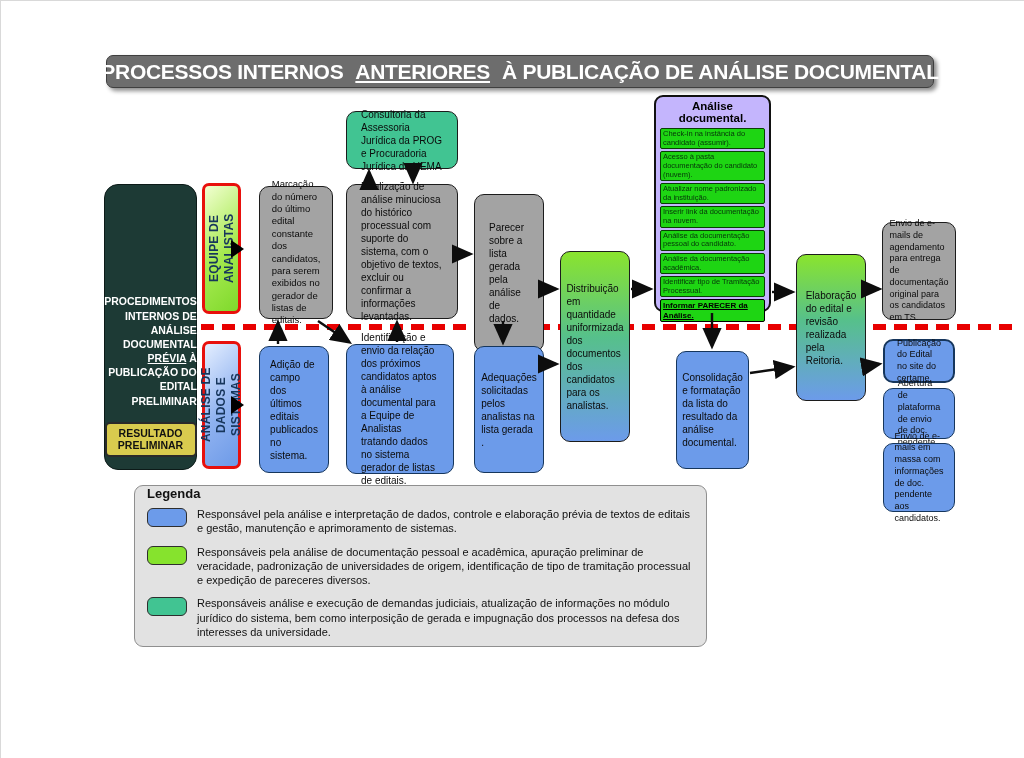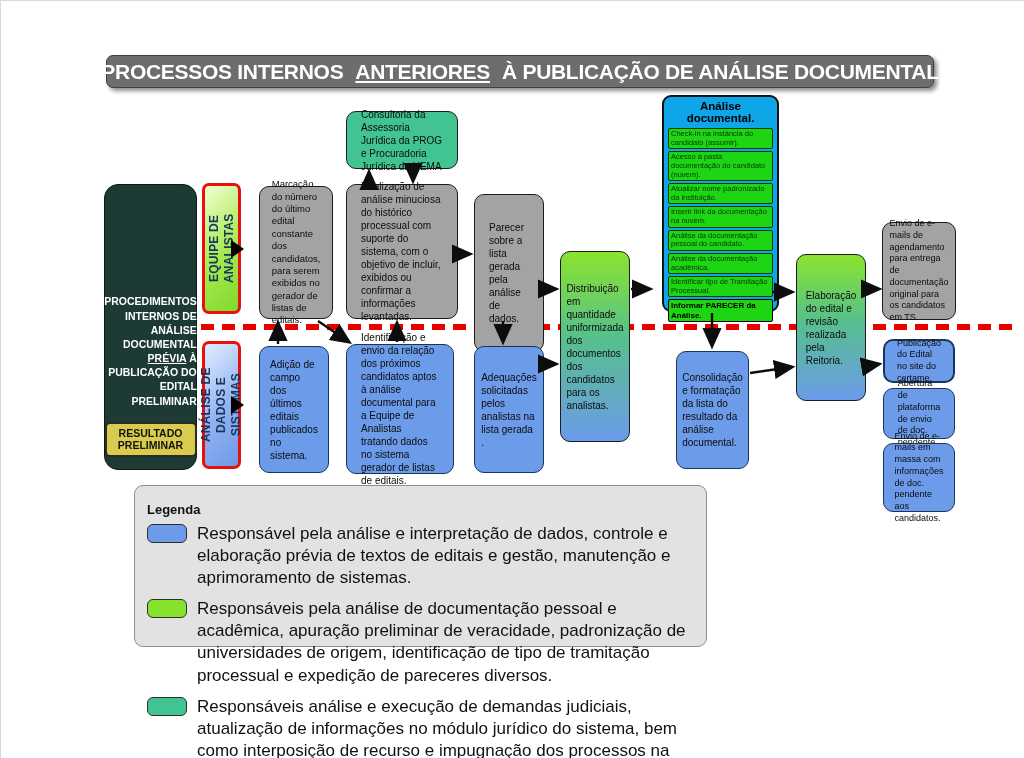--- a/index.html
+++ b/index.html
@@ -26,34 +26,34 @@
   .pennant-tri{position:absolute;right:-6px;top:50%;transform:translateY(-50%);width:0;height:0;
     border-top:9px solid transparent;border-bottom:9px solid transparent;border-left:13px solid #000;}
   
   .node{border-radius:10px;display:flex;align-items:center;justify-content:center;text-align:left;
     color:#0b0b0b;line-height:1.3;padding:4px 14px;z-index:2;}
   .green{background:#a3a3a3;border:1.5px solid #1c1c1c;}
   .teal{background:#41c492;border:1.5px solid #1c1c1c;}
   .blue{background:#6c9bea;border:1.5px solid #16365c;}
   .grad{background:linear-gradient(180deg,#8ae42e 0%,#56c08b 45%,#6c9bea 100%);border:1.5px solid #1c1c1c;}
   
-  .ad-box{left:653px;top:94px;width:117px;height:217px;background:#0ea5e9;border:2px solid #111;border-radius:9px;
-    display:flex;flex-direction:column;padding:3px 4px 4px 4px;z-index:2;margin-left:8px;}
+  .ad-box{left:653px;top:94px;width:117px;height:217px;background:#c4b5fd;border:2px solid #111;border-radius:9px;
+    display:flex;flex-direction:column;padding:3px 4px 4px 4px;z-index:2;}
   .ad-title{font-weight:bold;font-size:11.5px;text-align:center;color:#000;margin-bottom:2px;}
   .ad-item{flex:1;background:#1ed513;border:1.2px solid #0b3d05;border-radius:2px;margin-top:2px;
     display:flex;align-items:center;justify-content:center;font-size:7.5px;color:#06350a;
     line-height:1.15;padding:1px 2px;}
-  .ad-item.last{font-weight:bold;border:1.8px solid #000;color:#000;font-size:8px;}
+  .ad-item.last{font-weight:bold;border:1.8px solid #000;color:#000;font-size:8px;text-decoration:underline;}
   
   .legend{left:133px;top:484px;width:573px;height:162px;background:#e2e2e2;border:1.5px solid #8f8f8f;border-radius:9px;
-    padding:16px 12px;z-index:2;}
+    padding:0 12px;z-index:2;}
   .legend h3{margin:0 0 6px 0;font-size:13px;color:#111;}
   .lg-row{display:flex;align-items:flex-start;margin-bottom:9px;}
   .lg-swatch{flex:0 0 38px;height:17px;border:1.5px solid #2e2e2e;border-radius:6px;margin-right:10px;margin-top:1px;}
-  .lg-text{font-size:17px;color:#111;line-height:1.3;}
+  .lg-text{font-size:11px;color:#111;line-height:1.3;}
   
   .dashline{left:200px;top:323px;width:813px;height:6px;z-index:1;
     background:repeating-linear-gradient(90deg,#e80000 0 13px,transparent 13px 21px);}
   
   #arrows{position:absolute;left:0;top:0;width:1024px;height:758px;z-index:4;pointer-events:none;}
   .fs10{font-size:10px;} .fs95{font-size:9.5px;} .fs9{font-size:9px;}
 </style>
 </head>
 <body>
 
@@ -78,21 +78,21 @@
     <span class="vtext">EQUIPE DE ANALISTAS</span>
     <span class="pennant-tri"></span>
   </div>
   <div class="abs pennant pennant-blue">
     <span class="vtext">ANÁLISE DE DADOS E SISTEMAS</span>
     <span class="pennant-tri"></span>
   </div>
 
   <div class="abs node teal fs10" style="left:345px;top:110px;width:112px;height:58px;">Consultoria da Assessoria Jurídica da PROG e Procuradoria Jurídica da UEMA</div>
   <div class="abs node green fs95" style="left:258px;top:185px;width:74px;height:133px;">Marcação do número do último edital constante dos candidatos, para serem exibidos no gerador de listas de editais.</div>
-  <div class="abs node green fs10" style="left:345px;top:183px;width:112px;height:135px;">Realização de análise minuciosa do histórico processual com suporte do sistema, com o objetivo de incluir, exibidos ou confirmar a informações levantadas.</div>
+  <div class="abs node green fs10" style="left:345px;top:183px;width:112px;height:135px;">Realização de análise minuciosa do histórico processual com suporte do sistema, com o objetivo de textos, excluir ou confirmar a informações levantadas.</div>
   <div class="abs node green fs10" style="left:473px;top:193px;width:70px;height:158px;">Parecer sobre a lista gerada pela análise de dados.</div>
   <div class="abs node grad fs10" style="left:559px;top:250px;width:70px;height:191px;">Distribuição em quantidade uniformizada dos documentos dos candidatos para os analistas.</div>
 
   <div class="abs ad-box">
     <div class="ad-title">Análise documental.</div>
     <div class="ad-item">Check-in na instância do candidato (assumir).</div>
     <div class="ad-item">Acesso à pasta documentação do candidato (nuvem).</div>
     <div class="ad-item">Atualizar nome padronizado da instituição.</div>
     <div class="ad-item">Inserir link da documentação na nuvem.</div>
     <div class="ad-item">Análise da documentação pessoal do candidato.</div>
@@ -118,21 +118,21 @@
     <div class="lg-row">
       <div class="lg-swatch" style="background:#6c9bea;"></div>
       <div class="lg-text">Responsável pela análise e interpretação de dados, controle e elaboração prévia de textos de editais e gestão, manutenção e aprimoramento de sistemas.</div>
     </div>
     <div class="lg-row">
       <div class="lg-swatch" style="background:#86e32d;"></div>
       <div class="lg-text">Responsáveis pela análise de documentação pessoal e acadêmica, apuração preliminar de veracidade, padronização de universidades de origem, identificação de tipo de tramitação processual e expedição de pareceres diversos.</div>
     </div>
     <div class="lg-row">
       <div class="lg-swatch" style="background:#41c492;"></div>
-      <div class="lg-text">Responsáveis análise e execução de demandas judiciais, atualização de informações no módulo jurídico do sistema, bem como interposição de recurso e impugnação dos processos na defesa dos interesses da universidade.</div>
+      <div class="lg-text">Responsáveis análise e execução de demandas judiciais, atualização de informações no módulo jurídico do sistema, bem como interposição de gerada e impugnação dos processos na defesa dos interesses da universidade.</div>
     </div>
   </div>
 
   <svg id="arrows">
     <defs>
       <marker id="ah" markerWidth="9" markerHeight="8" refX="7.5" refY="4" orient="auto">
         <polygon points="0,0 9,4 0,8" fill="#0d0d0d"></polygon>
       </marker>
     </defs>
     <line x1="368" y1="182" x2="368" y2="171" stroke="#0d0d0d" stroke-width="2.4" marker-end="url(#ah)"></line>

